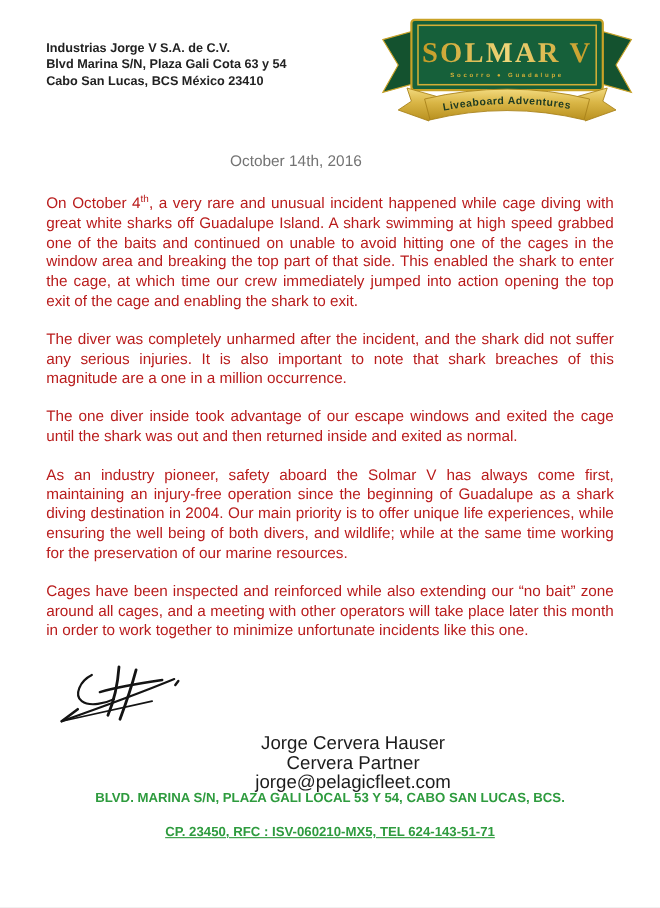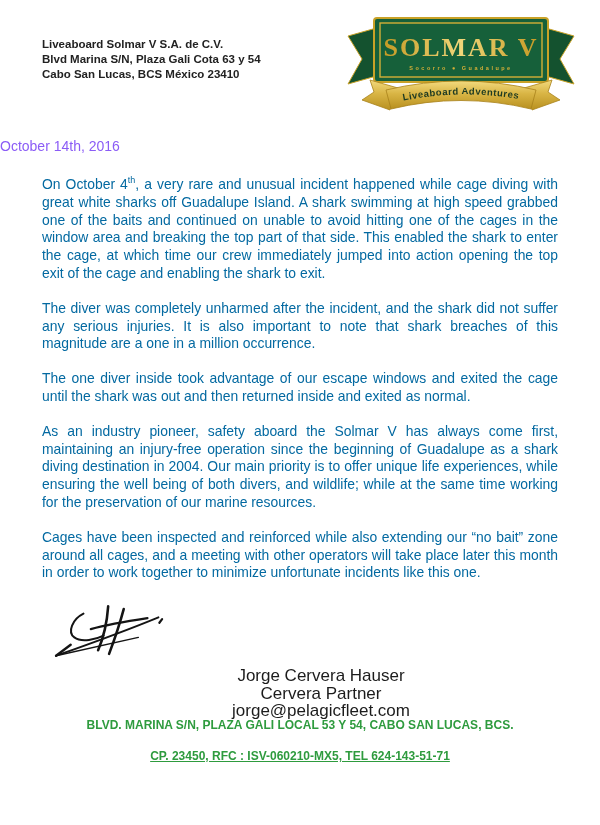--- a/index.html
+++ b/index.html
@@ -14,28 +14,28 @@
   }
   
   .header{position:relative;height:130px;}
   .addr{
     position:absolute;left:42px;top:37px;
     font-size:11.5px;font-weight:bold;line-height:15px;color:#222;
   }
   .logo{position:absolute;right:24px;top:14px;width:230px;height:98px;}
   
   .date-row{
-    text-align:left;padding-right:62px;margin-top:8px;
-    font-size:14px;color:#8b5cf6;
+    text-align:center;padding-right:62px;margin-top:8px;
+    font-size:14px;color:#737373;
   }
   
   .body{
     margin:22px 42px 0 42px;
     font-size:13.9px;line-height:17.8px;
-    text-align:justify;color:#0369a1;
+    text-align:justify;color:#b91c1c;
   }
   .body p{margin:0 0 17px 0;}
   .body sup{font-size:9px;line-height:0;vertical-align:super;}
   
   .sig-block{margin:8px 0 0 42px;}
   .sig-scribble{display:block;margin-left:4px;width:128px;height:64px;}
   .sig-lines{font-size:17px;line-height:17.5px;margin-top:4px;color:#1c1c1c;text-align:center;}
   
   .footer{
     position:absolute;left:0;right:0;bottom:62px;
@@ -43,21 +43,21 @@
   }
   .footer .f1{margin-bottom:18px;}
 </style>
 </head>
 <body>
 
 <div class="page">
 
   <div class="header">
     <div class="addr">
-      <div>Liveaboard Solmar V S.A. de C.V.</div>
+      <div>Industrias Jorge V S.A. de C.V.</div>
       <div>Blvd Marina S/N, Plaza Gali Cota 63 y 54</div>
       <div>Cabo San Lucas, BCS México 23410</div>
     </div>
 
     <svg class="logo" viewBox="0 0 230 98" xmlns="http://www.w3.org/2000/svg">
       <defs>
         <linearGradient id="goldGrad" x1="0" y1="0" x2="0" y2="1">
           <stop offset="0" stop-color="#f2da7e"></stop>
           <stop offset="0.45" stop-color="#d9b545"></stop>
           <stop offset="1" stop-color="#b8901f"></stop>

